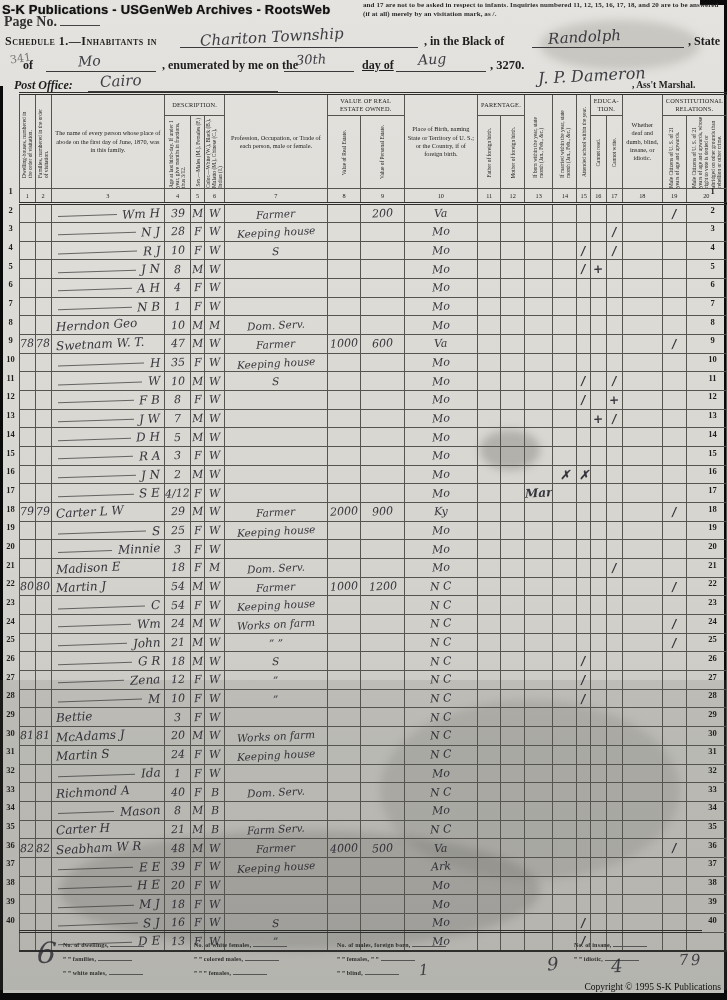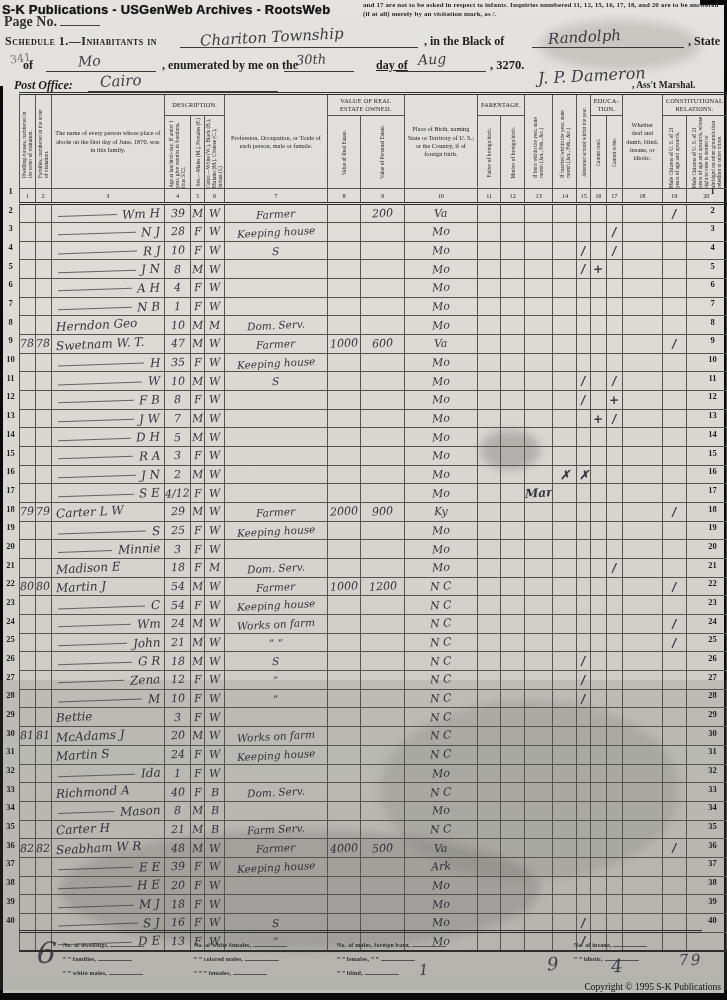--- a/index.html
+++ b/index.html
@@ -98,21 +98,21 @@
   <div class="uline" style="left:532px;top:46px;width:152px;"></div>
   <div class="hw hand" style="left:548px;top:28px;font-size:15px;">Randolph</div>
   <div class="sched" style="left:688px;top:34px;">, State</div>
 
   <div class="sched" style="left:23px;top:58px;">of</div>
   <div class="uline" style="left:46px;top:70px;width:110px;"></div>
   <div class="hw hand" style="left:78px;top:53px;font-size:14px;">Mo</div>
   <div class="sched" style="left:162px;top:58px;">, enumerated by me on the</div>
   <div class="uline" style="left:284px;top:70px;width:70px;"></div>
   <div class="hw hand" style="left:296px;top:52px;font-size:13px;">30th</div>
-  <div class="sched" style="left:376px;top:58px;text-decoration:underline;">day of</div>
+  <div class="sched" style="left:362px;top:58px;text-decoration:underline;">day of</div>
   <div class="uline" style="left:396px;top:70px;width:90px;"></div>
   <div class="hw hand" style="left:418px;top:51px;font-size:14px;">Aug</div>
   <div class="sched" style="left:490px;top:58px;font-size:12.5px;">, 3270.</div>
 
   <div class="sched" style="left:14px;top:78px;font-style:italic;">Post Office:</div>
   <div class="uline" style="left:88px;top:90px;width:190px;"></div>
   <div class="hw hand" style="left:100px;top:72px;font-size:15px;">Cairo</div>
   <div class="hw hand" style="left:538px;top:66px;font-size:16px;">J. P. Dameron</div>
   <div class="sched" style="left:632px;top:80px;font-size:9.5px;">, Ass't Marshal.</div>
 

